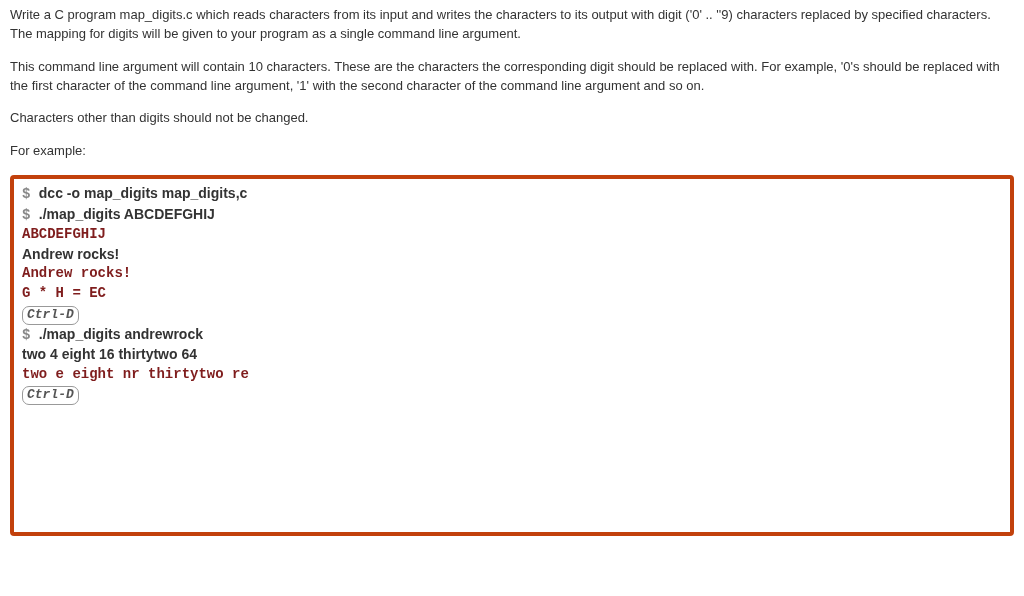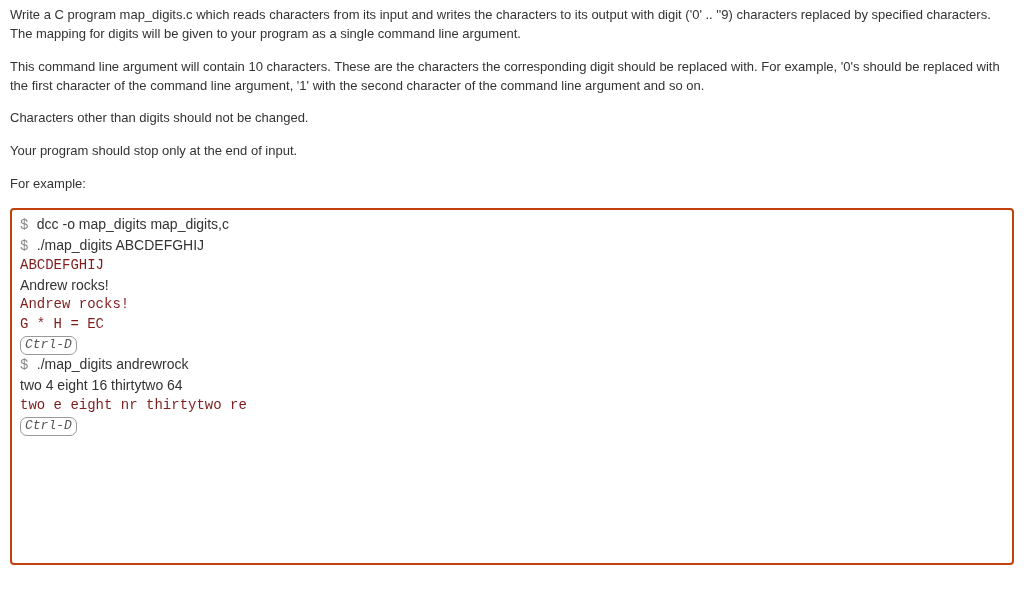--- a/index.html
+++ b/index.html
@@ -10,28 +10,29 @@
     padding: 6px 10px;
     line-height: 1.45;
   }
   .instructions p {
     margin: 0 0 14px 0;
   }
   strong.program {
     font-weight: normal;
   }
   .code-box {
-    border: 2px solid #c2410c;
+    border: 4px solid #c2410c;
     border-radius: 4px;
     padding: 5px 8px 8px 8px;
     background: #fff;
     position: relative;
     margin-top: 4px;
     overflow-y: scroll;
     height: 340px;
+    font-weight: bold;
   }
   .code-box .line {
     font-family: Verdana, Geneva, sans-serif;
     font-size: 14px;
     white-space: pre;
     line-height: 1.4;
     color: #333;
   }
   .code-box .line.mono {
     font-family: "Courier New", Courier, monospace;
@@ -68,21 +69,20 @@
 <body>
 
 <div class="instructions">
   <p>
     <span>Write a C program </span><strong class="program">map_digits.c</strong><span> which reads characters from its input and writes the characters to its output with digit ('0' .. ''9) characters replaced by specified characters.</span>
     <br>
     <span>The mapping for digits will be given to your program as a single command line argument.</span>
   </p>
   <p>This command line argument will contain 10 characters. These are the characters the corresponding digit should be replaced with. For example, '0's should be replaced with the first character of the command line argument, '1' with the second character of the command line argument and so on.</p>
   <p>Characters other than digits should not be changed.</p>
-  <p>Your program should stop only at the end of input.</p>
   <p>For example:</p>
 </div>
 
 <div class="code-box">
   <div class="line"><span class="prompt">$ </span><span>dcc -o map_digits map_digits,c</span></div>
   <div class="line"><span class="prompt">$ </span><span>./map_digits ABCDEFGHIJ</span></div>
   <div class="line mono">ABCDEFGHIJ</div>
   <div class="line">Andrew rocks!</div>
   <div class="line mono">Andrew rocks!</div>
   <div class="line mono">G * H = EC</div>

